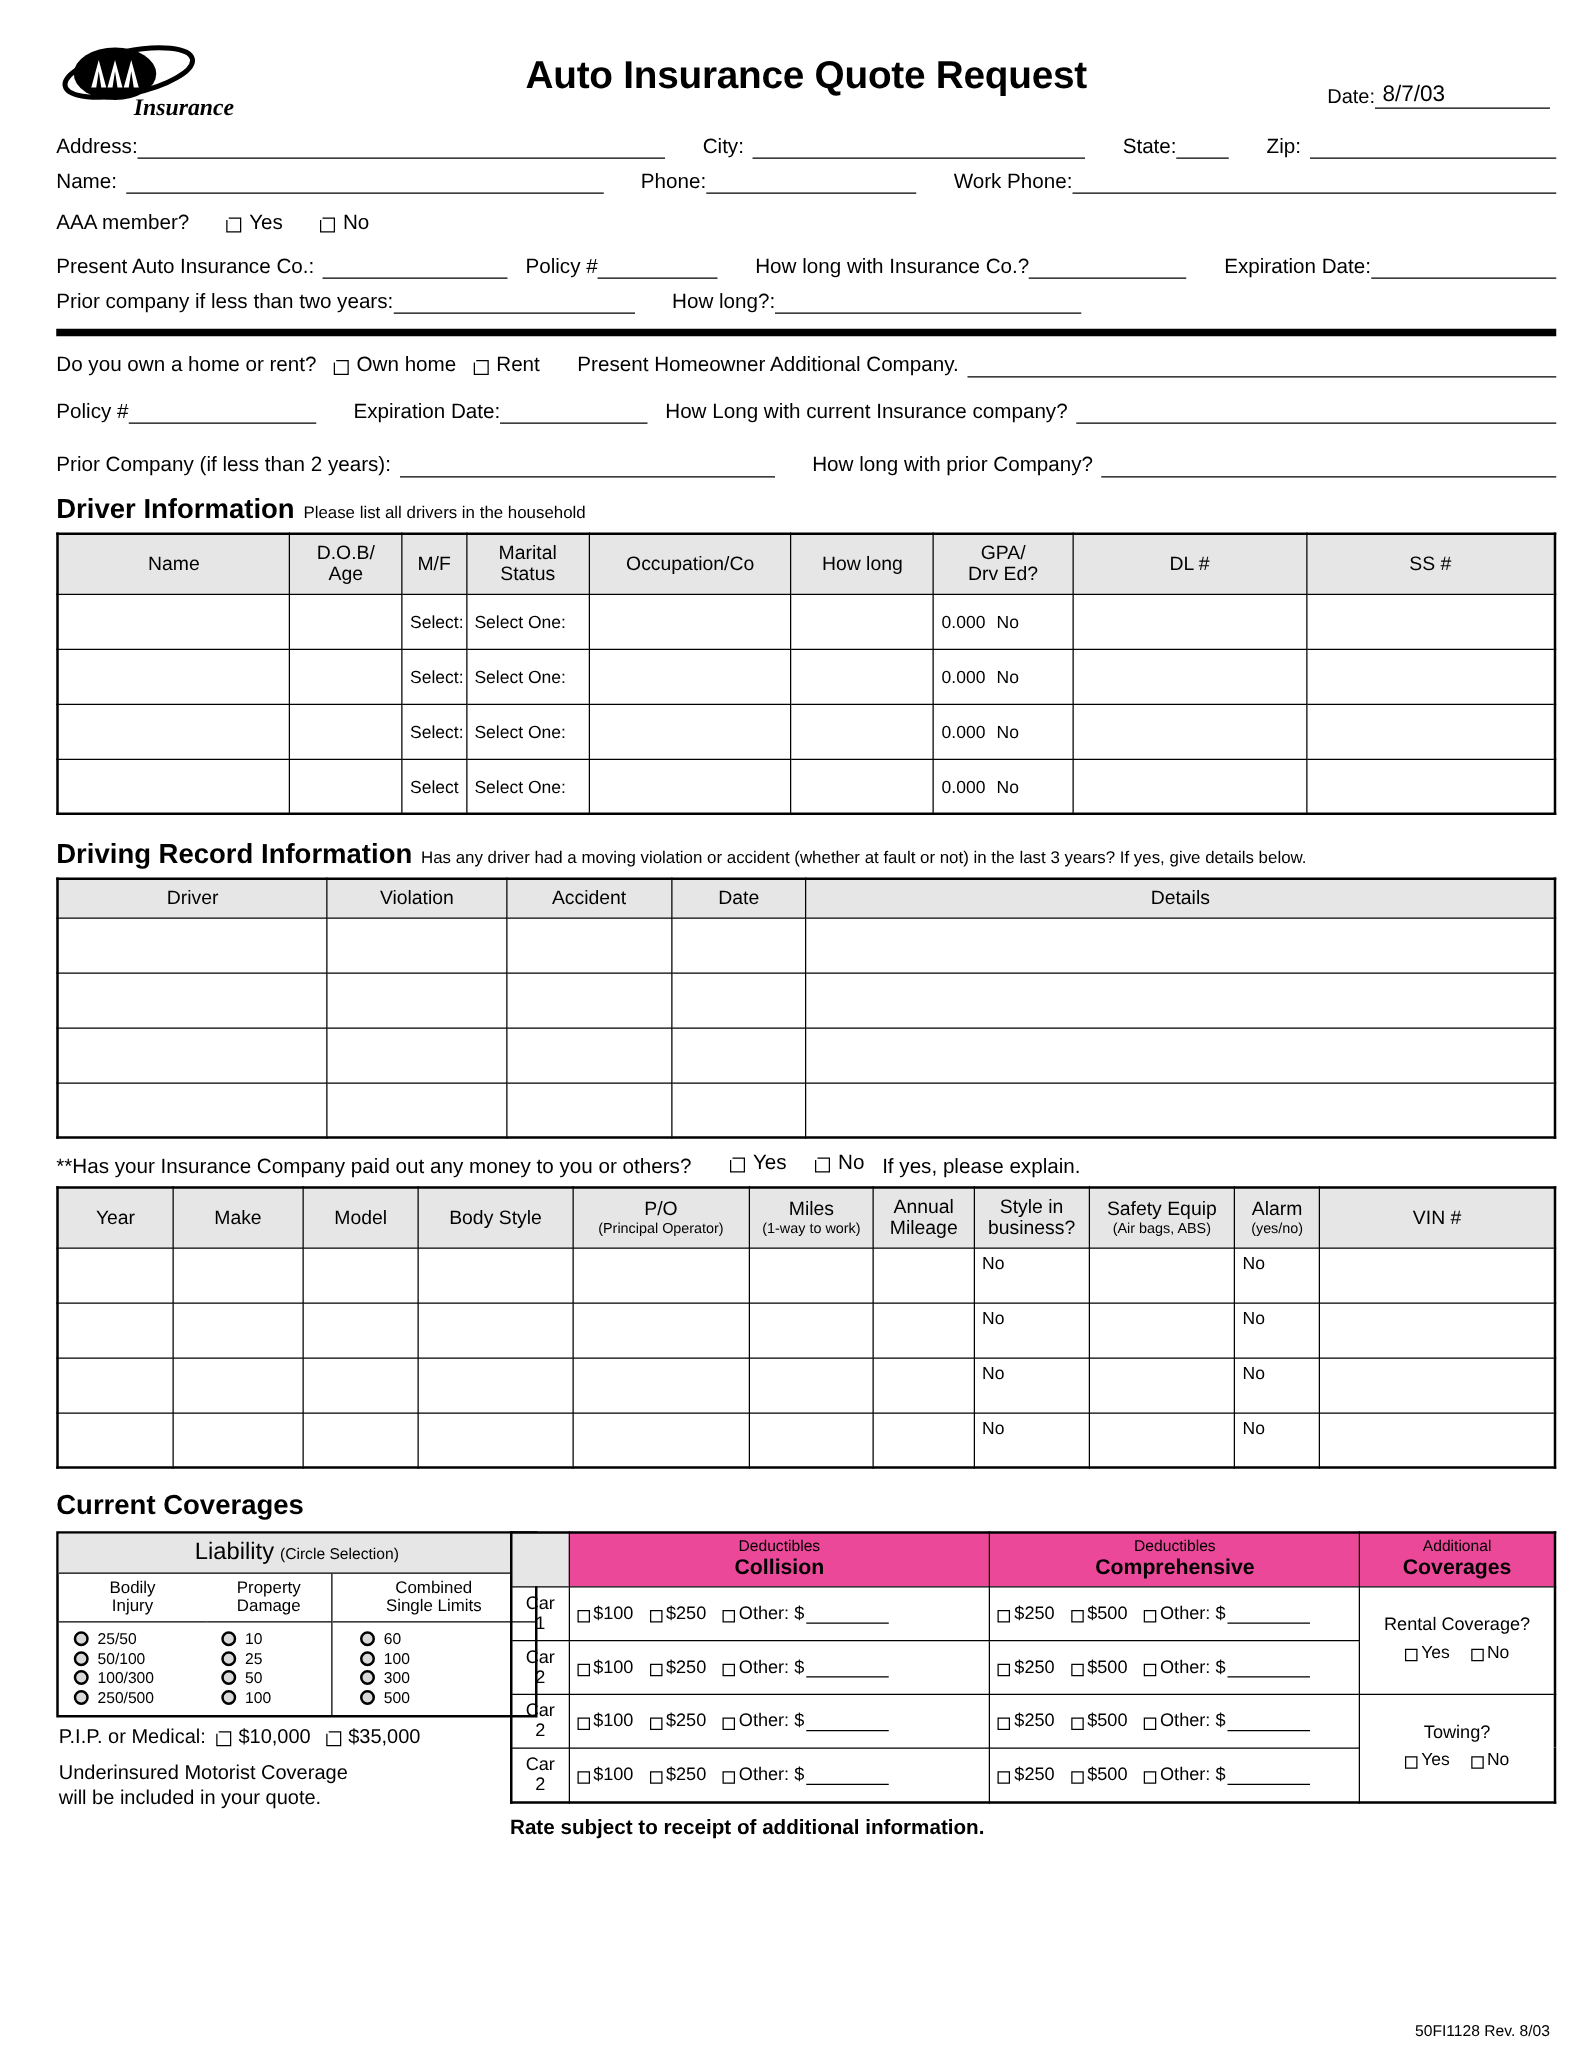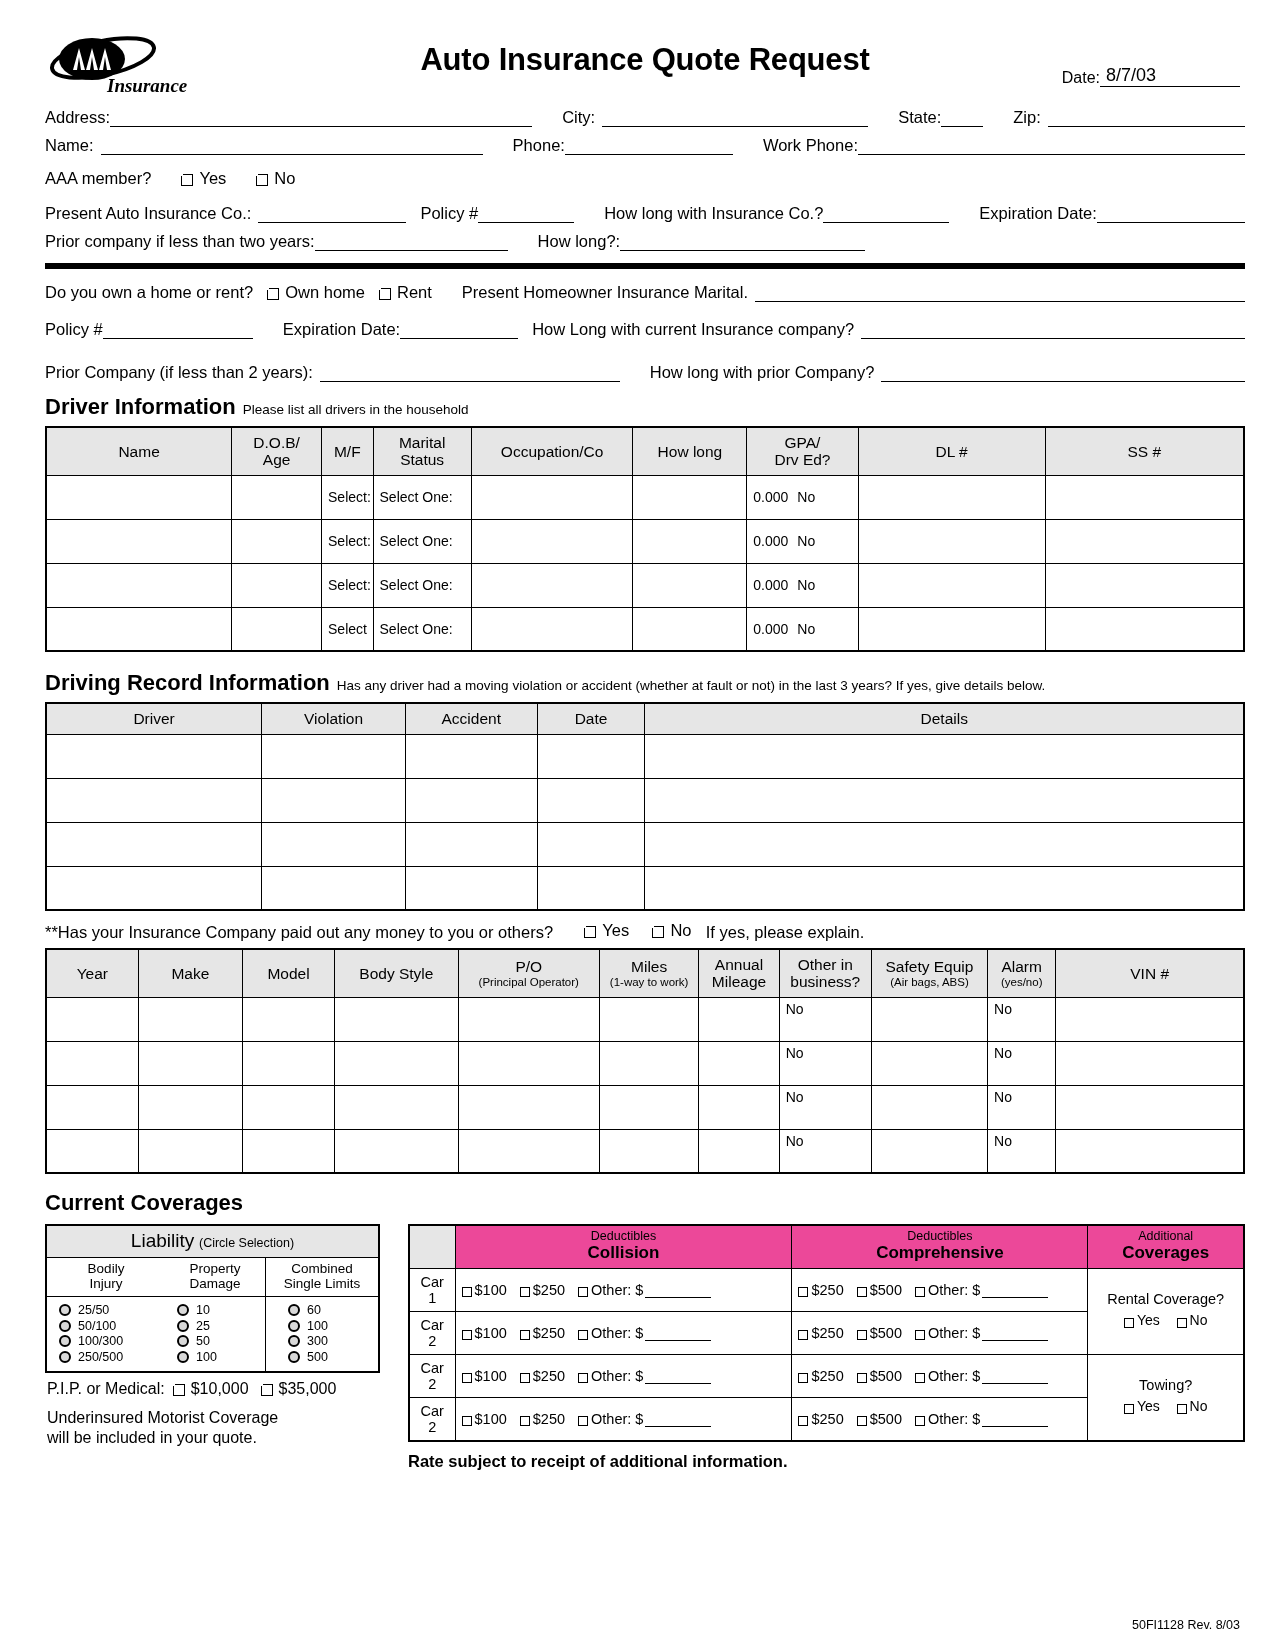--- a/index.html
+++ b/index.html
@@ -68,21 +68,21 @@
   table.grid td { height:44px; padding:3px 6px; font-size:14px; vertical-align:middle; }
   .outer-thick { border:2.5px solid #000 !important; }
 
   .gpa-cell { font-size:13.5px; }
   .gpa-cell .g1 { display:inline-block; min-width:44px; }
 
   .note-line { margin:10px 30px 6px 45px; font-size:16.5px; }
 
   
   .cov-wrap { display:flex; margin:6px 30px 0 45px; align-items:flex-start; }
-  .liab-box { width:335px; border:2.5px solid #000; }
+  .liab-box { width:385px; border:2.5px solid #000; }
   .liab-title {
     background:#e6e6e6; border-bottom:1.8px solid #000; text-align:center;
     padding:4px 0 5px; font-size:17px;
   }
   .liab-title .sub { font-size:12.5px; }
   .liab-cols { display:flex; }
   .liab-col { flex:1; }
   .liab-col + .liab-col { border-left:1.8px solid #000; }
   .liab-head { text-align:center; font-size:13.5px; line-height:1.12; padding:3px 0 4px; border-bottom:1.8px solid #000; }
   .liab-opts { padding:5px 0 6px 12px; }
@@ -213,21 +213,21 @@
       <span class="cbx-wrap">
         <span class="cbx"></span>
         <span>Own home</span>
       </span>
       <span class="sp"></span>
       <span class="cbx-wrap">
         <span class="cbx"></span>
         <span>Rent</span>
       </span>
       <span class="sp-lg"></span>
-      <span class="lbl">Present Homeowner Insurance Marital.</span>
+      <span class="lbl">Present Homeowner Additional Company.</span>
       <span class="sp-sm"></span>
       <span class="fill grow"></span>
     </div>
 
     <div class="frow" style="margin-bottom:24px">
       <span class="lbl">Policy #</span>
       <span class="fill" style="width:150px"></span>
       <span class="sp-lg"></span>
       <span class="lbl">Expiration Date:</span>
       <span class="fill" style="width:118px"></span>
@@ -413,21 +413,21 @@
     </colgroup>
     <thead>
       <tr>
         <th>Year</th>
         <th>Make</th>
         <th>Model</th>
         <th>Body Style</th>
         <th><span>P/O</span><span class="small">(Principal Operator)</span></th>
         <th><span>Miles</span><span class="small">(1-way to work)</span></th>
         <th><span>Annual</span><br><span>Mileage</span></th>
-        <th><span>Other in</span><br><span>business?</span></th>
+        <th><span>Style in</span><br><span>business?</span></th>
         <th><span>Safety Equip</span><span class="small">(Air bags, ABS)</span></th>
         <th><span>Alarm</span><span class="small">(yes/no)</span></th>
         <th>VIN #</th>
       </tr>
     </thead>
     <tbody>
       <tr>
         <td></td>
           <td></td>
           <td></td>

